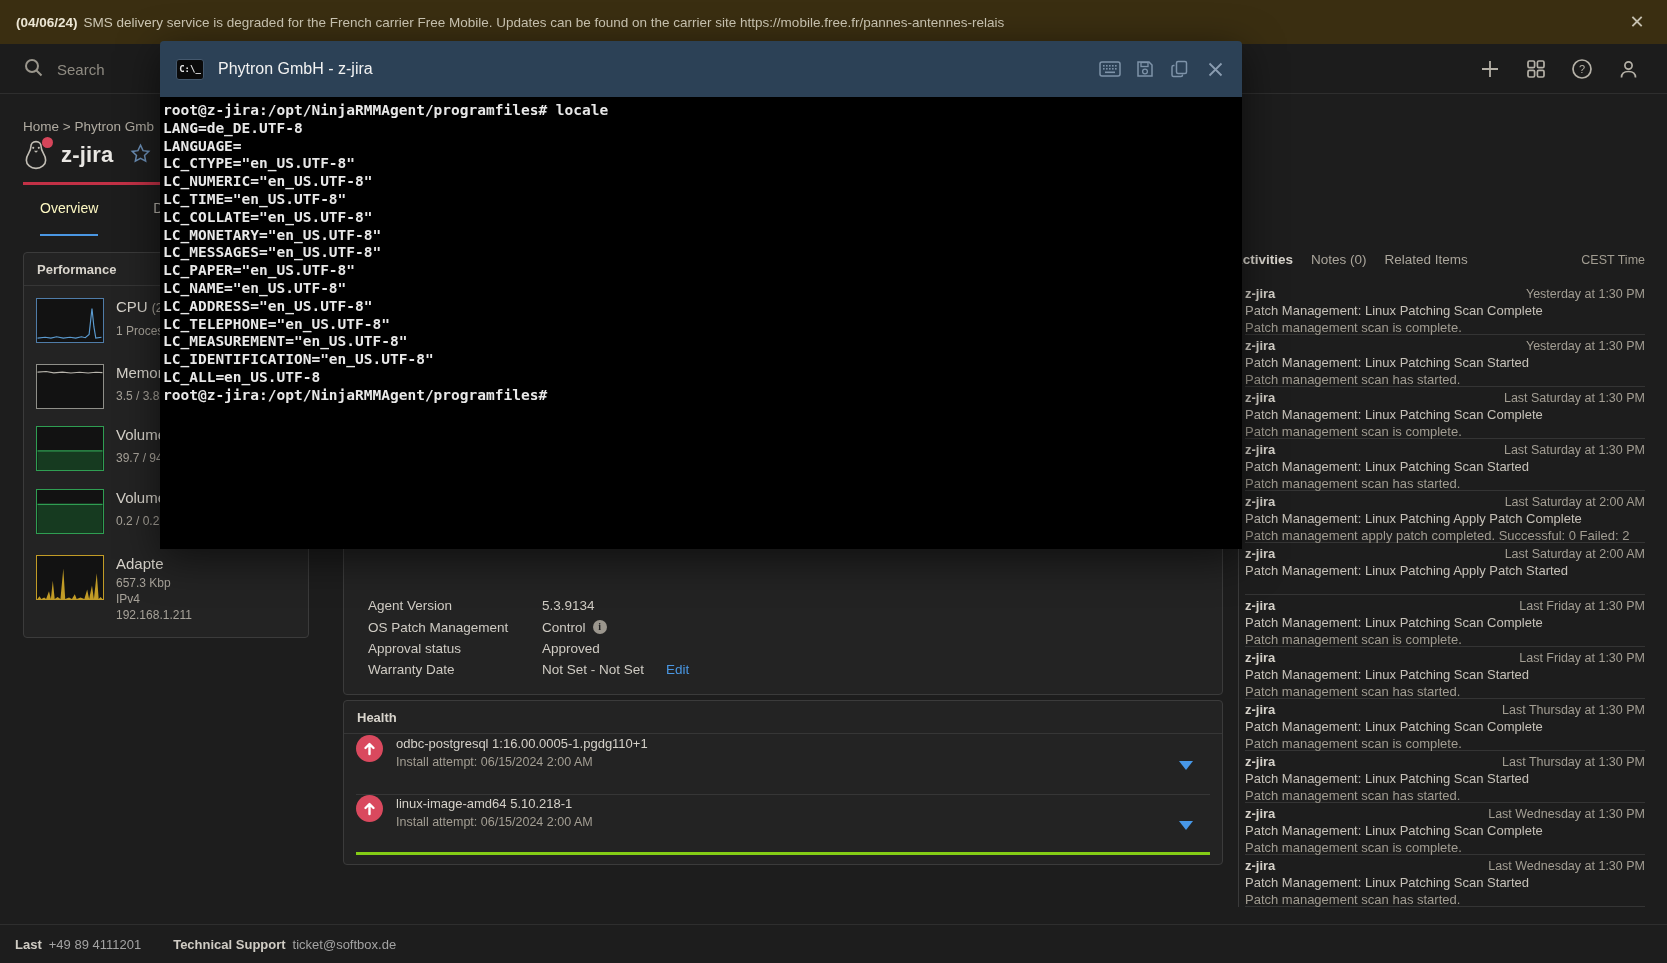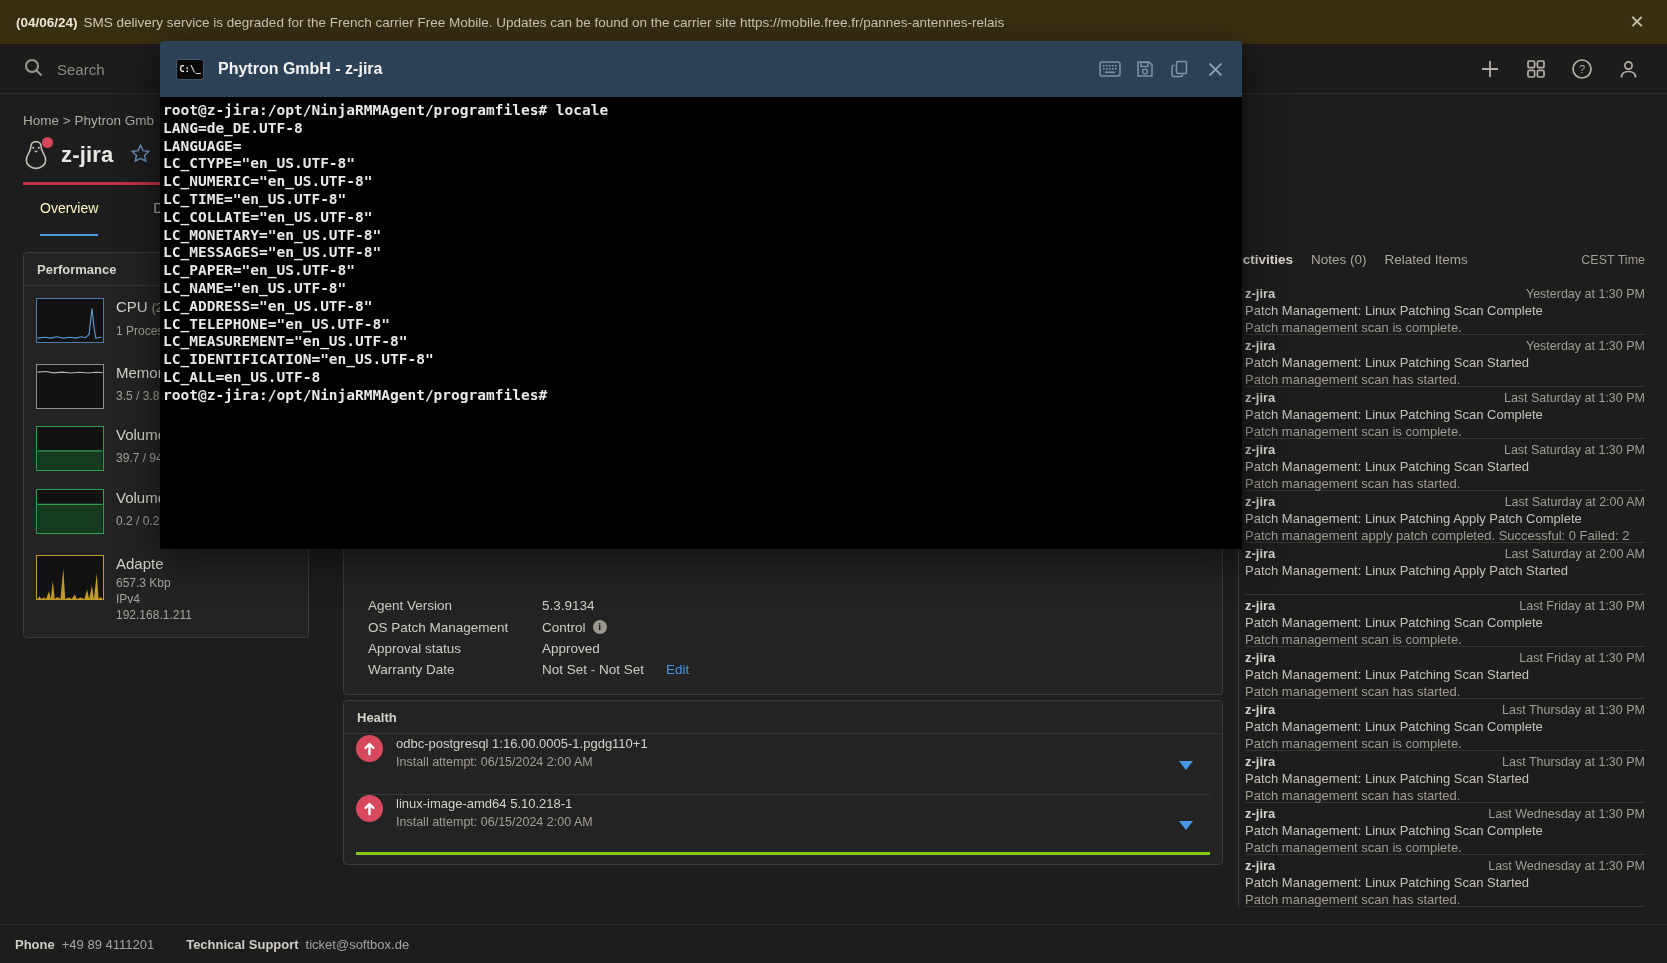--- a/index.html
+++ b/index.html
@@ -17,21 +17,21 @@
 
   
   .header { position:absolute; left:0; top:44px; width:1667px; height:50px; background:#1c1c1c;
             border-bottom:1px solid #2e2e2e; }
   .search { position:absolute; left:24px; top:10px; display:flex; align-items:center; gap:14px; height:30px; }
   .search-label { font-size:15px; color:#8f8b82; }
   .header-icons { position:absolute; right:26px; top:12px; display:flex; gap:20px; align-items:center; }
   .hicon { width:26px; height:26px; display:flex; align-items:center; justify-content:center; color:#b5b1a7; }
 
   
-  .breadcrumb { position:absolute; left:23px; top:113px; font-size:13.5px; color:#b0aba1; white-space:nowrap; }
+  .breadcrumb { position:absolute; left:23px; top:119px; font-size:13.5px; color:#b0aba1; white-space:nowrap; }
   .titlebar { position:absolute; left:23px; top:140px; display:flex; align-items:center; gap:10px; }
   .device-icon-wrap { position:relative; width:28px; height:30px; }
   .notif-badge { position:absolute; right:-2px; top:-3px; width:11px; height:11px; border-radius:50%;
                  background:#d6455a; }
   .device-name { font-size:22px; font-weight:600; color:#e9e7e3; letter-spacing:.2px; }
   .star { margin-left:6px; }
   .redline { position:absolute; left:23px; top:182px; width:478px; height:3px; background:#c23146; }
 
   
   .tabs { position:absolute; left:40px; top:200px; display:flex; gap:55px; font-size:14px; }
@@ -93,21 +93,21 @@
   .f-link { color:#a3a3a3; }
   .f-gap { width:18px; }
 
   
   .modal { position:absolute; left:160px; top:41px; width:1082px; height:508px; z-index:20; border-radius:4px 4px 0 0;
            box-shadow:0 10px 40px rgba(0,0,0,.55); overflow:hidden; }
   .modal-head { height:56px; background:#2c4156; display:flex; align-items:center; padding:0 16px; gap:14px; }
   .term-icon { width:28px; height:21px; background:#0a0a0a; border:1px solid #44586d; border-radius:3px;
                color:#e8e8e8; font-family:"DejaVu Sans Mono", monospace; font-size:9px; font-weight:bold;
                display:flex; align-items:center; justify-content:center; letter-spacing:0; }
-  .modal-title { font-size:16px; font-weight:700; color:#f2f2f2; }
+  .modal-title { font-size:16px; font-weight:400; color:#f2f2f2; }
   .modal-icons { margin-left:auto; display:flex; gap:13px; align-items:center; color:#7e93a9; }
   .micon { width:22px; height:22px; display:flex; align-items:center; justify-content:center; }
   .modal-body { height:508px; background:#000; padding:5px 0 0 3px; }
   .tline { font-family:"DejaVu Sans Mono", monospace; font-weight:700; font-size:14.5px; line-height:17.8px;
            color:#e8e8e8; white-space:pre; }
 </style>
 </head>
 <body>
 
 <div class="page">
@@ -396,21 +396,21 @@
       <div class="e-top">
         <span class="e-name">z-jira</span>
         <span class="e-time">Last Wednesday at 1:30 PM</span>
       </div>
       <div class="e-title">Patch Management: Linux Patching Scan Started</div>
       <div class="e-desc">Patch management scan has started.</div>
     </div>
     </div>
 
   <div class="footer">
-    <span class="f-strong">Phone</span>
+    <span class="f-strong">Last</span>
     <span class="f-link">+49 89 4111201</span>
     <span class="f-gap"></span>
     <span class="f-strong">Technical Support</span>
     <span class="f-link">ticket@softbox.de</span>
   </div>
 
   <div class="modal">
     <div class="modal-head">
       <span class="term-icon">C:\_</span>
       <span class="modal-title">Phytron GmbH - z-jira</span>

